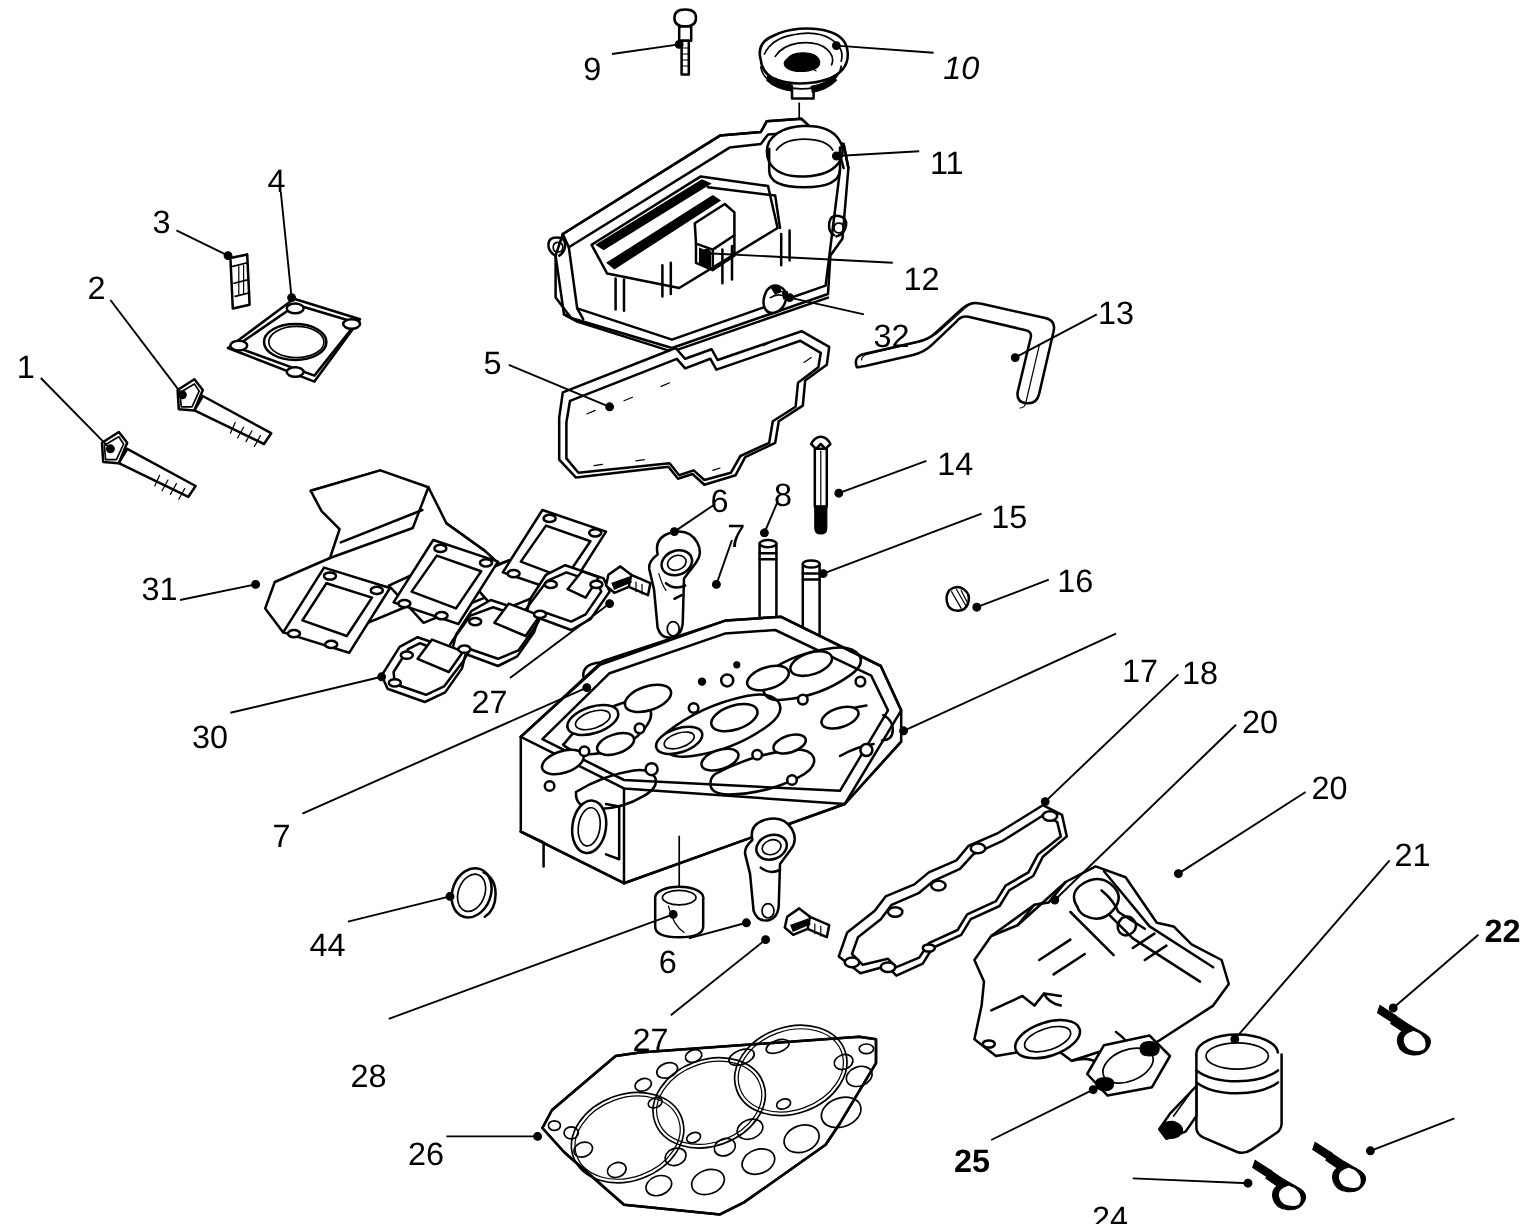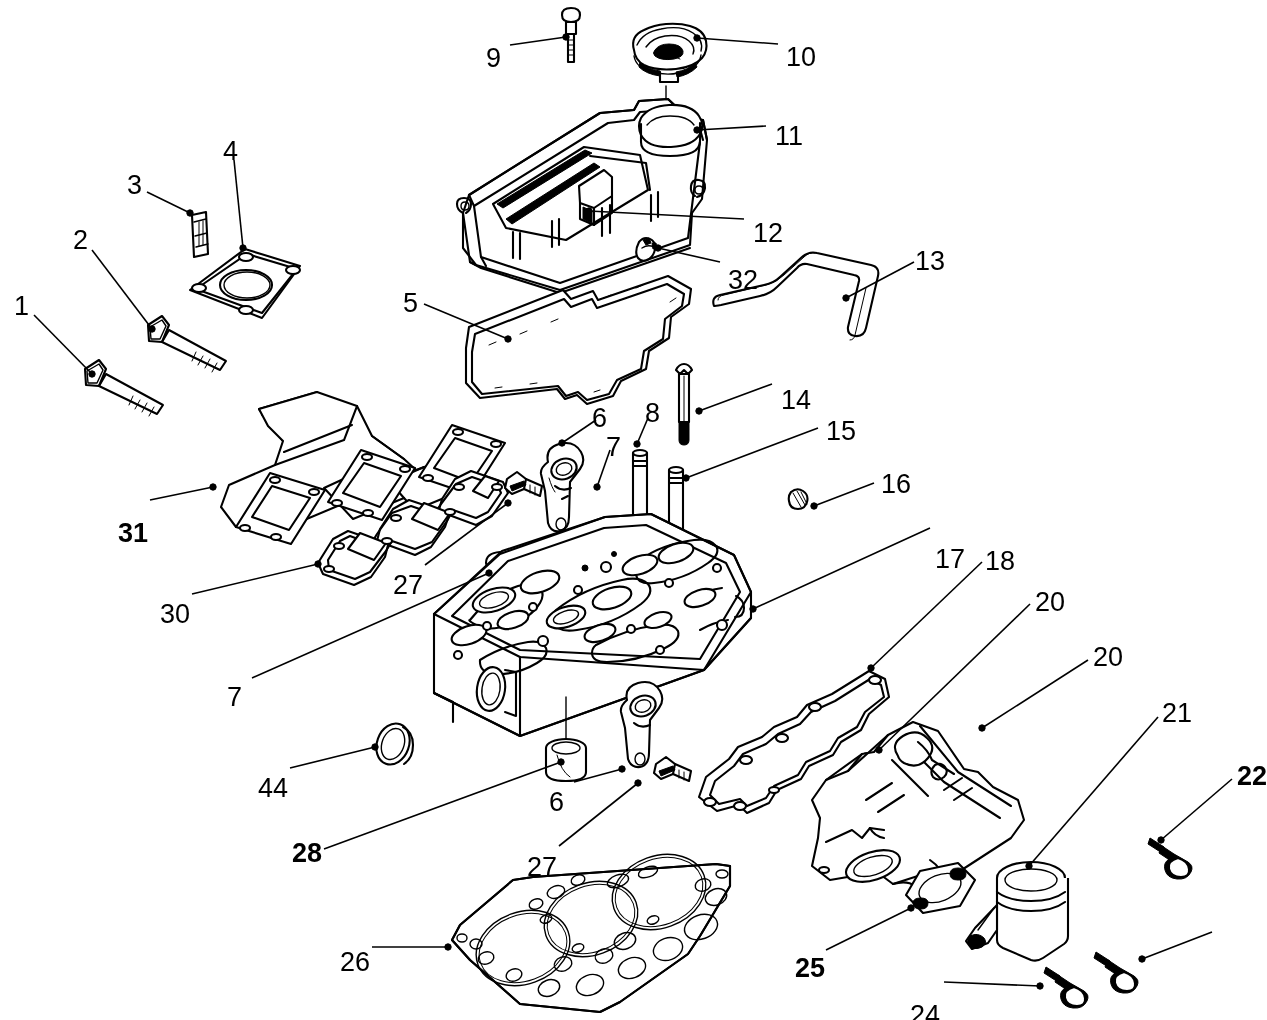--- a/index.html
+++ b/index.html
@@ -581,40 +581,40 @@
 
   <div class="callout" style="left:14px;  top:293px;">1</div>
   <div class="callout" style="left:73px;  top:227px;">2</div>
   <div class="callout" style="left:127px; top:172px;">3</div>
   <div class="callout" style="left:223px; top:138px;">4</div>
   <div class="callout" style="left:403px; top:290px;">5</div>
   <div class="callout" style="left:592px; top:405px;">6</div>
   <div class="callout" style="left:606px; top:434px;">7</div>
   <div class="callout" style="left:645px; top:400px;">8</div>
   <div class="callout" style="left:486px; top:45px;">9</div>
-  <div class="callout" style="left:786px; top:44px;">10</div>
+  <div class="callout" style="left:786px; top:44px;font-style:italic;">10</div>
   <div class="callout" style="left:775px; top:123px;">11</div>
   <div class="callout" style="left:753px; top:220px;">12</div>
   <div class="callout" style="left:915px; top:248px;">13</div>
-  <div class="callout" style="left:781px; top:387px;">14</div>
+  <div class="callout" style="left:781px; top:374px;">14</div>
   <div class="callout" style="left:826px; top:418px;">15</div>
   <div class="callout" style="left:881px; top:471px;">16</div>
   <div class="callout" style="left:935px; top:514px;margin-top:32px;">17</div>
   <div class="callout" style="left:985px; top:548px;">18</div>
   <div class="callout" style="left:1035px;top:589px;">20</div>
   <div class="callout" style="left:1093px;top:644px;">20</div>
   <div class="callout" style="left:1162px;top:700px;">21</div>
   <div class="callout" style="left:1237px;top:763px;font-weight:bold;">22</div>
   <div class="callout" style="left:1268px;top:919px;font-weight:bold;">23</div>
   <div class="callout" style="left:910px; top:980px;margin-top:22px;">24</div>
   <div class="callout" style="left:795px; top:955px;font-weight:bold;">25</div>
   <div class="callout" style="left:340px; top:949px;">26</div>
   <div class="callout" style="left:393px; top:572px;">27</div>
   <div class="callout" style="left:527px; top:854px;">27</div>
-  <div class="callout" style="left:292px; top:840px;font-weight:bold;">28</div>
+  <div class="callout" style="left:292px; top:884px;">28</div>
   <div class="callout" style="left:258px; top:775px;">44</div>
   <div class="callout" style="left:160px; top:601px;">30</div>
-  <div class="callout" style="left:118px; top:520px;font-weight:bold;">31</div>
+  <div class="callout" style="left:118px; top:478px;">31</div>
   <div class="callout" style="left:728px; top:267px;">32</div>
   <div class="callout" style="left:549px; top:789px;">6</div>
   <div class="callout" style="left:227px; top:684px;">7</div>
 
 </div>
 
 </body></html>

